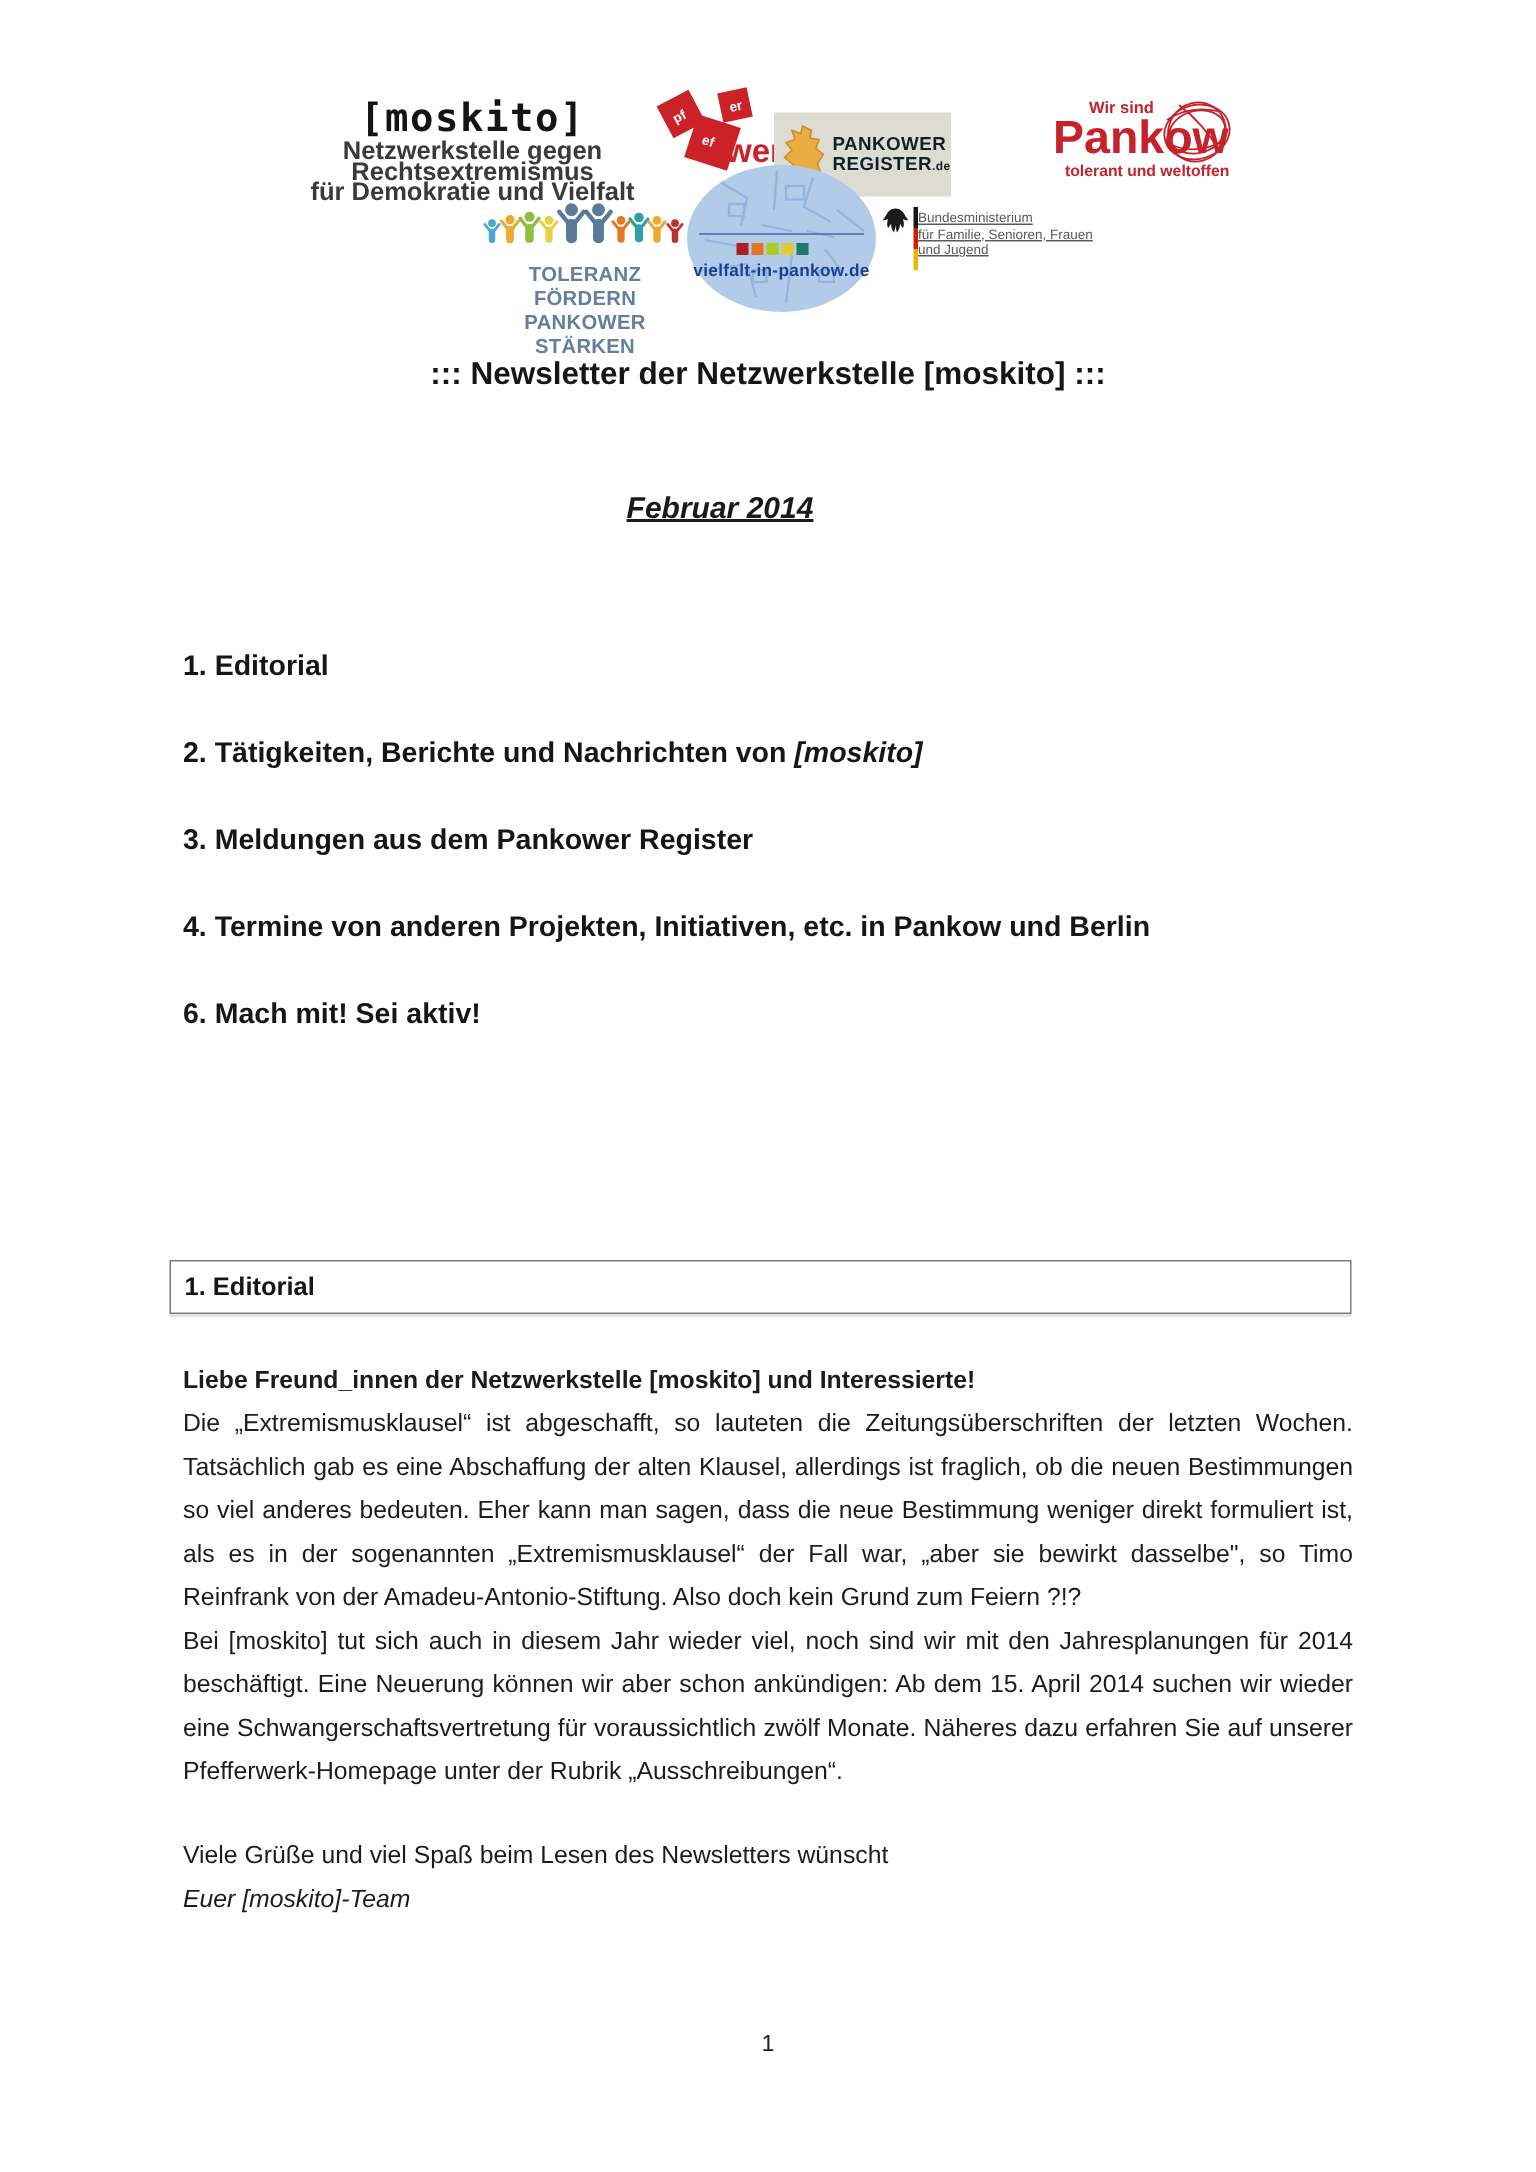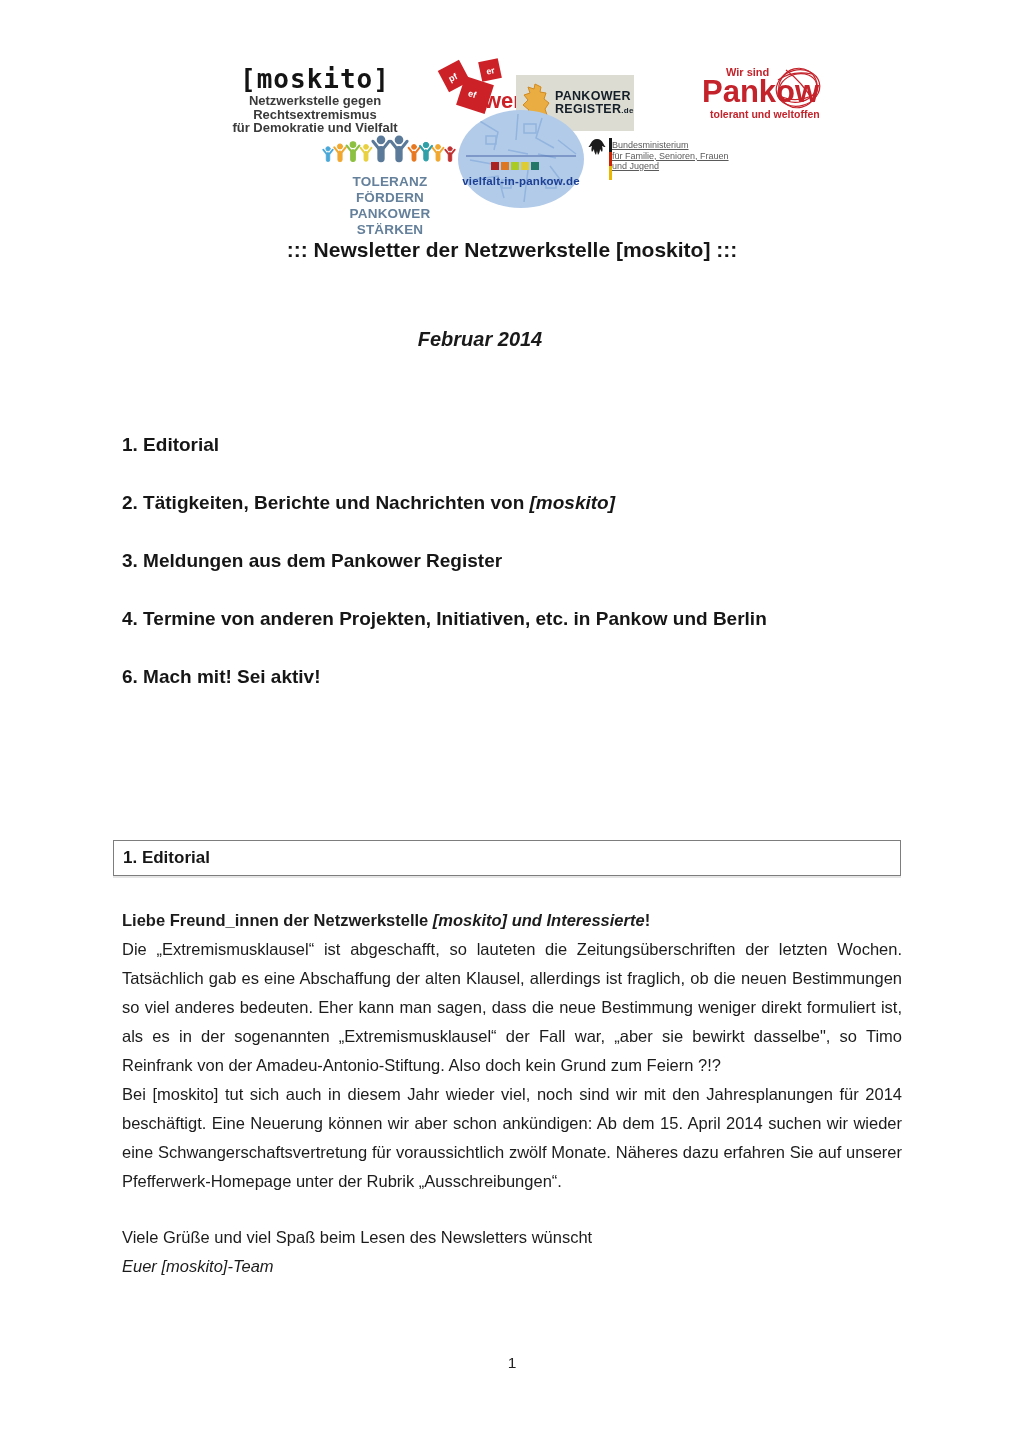--- a/index.html
+++ b/index.html
@@ -6,21 +6,21 @@
   #page {
     position:relative; width:1024px; height:1448px; margin:0 auto;
     background:#ffffff; font-family:"Liberation Sans", sans-serif; color:#1a1a1a;
     overflow:hidden;
   }
   .abs { position:absolute; }
 
   
   #moskito-logo { left:198px; top:64px; width:234px; text-align:center; }
   #moskito-wordmark { font-family:"DejaVu Sans Mono", monospace; font-weight:bold; font-size:26px; letter-spacing:1px; color:#141414; line-height:30px; }
-  .moskito-sub { font-size:13px; color:#3a3a3a; line-height:13.5px; font-weight:bold; }
+  .moskito-sub { font-size:17px; color:#3a3a3a; line-height:13.5px; font-weight:bold; }
 
   #pfefferwerk-logo { left:436px; top:56px; width:92px; height:76px; }
 
   #pankower-logo { left:516px; top:75px; width:118px; height:56px; background:#dcdcd2; display:flex; align-items:center; }
   #pankower-map { margin-left:5px; flex:none; }
   #pankower-text { margin-left:4px; font-weight:bold; font-size:12.5px; line-height:13px; color:#141e28; letter-spacing:0.3px; }
   #pankower-text .de { font-size:8px; }
 
   #pankow-logo { left:676px; top:64px; width:148px; height:62px; color:#c5232b;text-align:center; }
   #pankow-wirsind { left:50px; top:2px; font-size:11px; font-weight:bold; }
@@ -37,35 +37,35 @@
   #vielfalt-squares { position:absolute; left:33px; top:52px; display:flex; gap:2px; }
   #vielfalt-squares span { width:8px; height:8px; display:block; }
 
   #bmfsfj-logo { left:588px; top:138px; display:flex; align-items:flex-start; }
   #bmfsfj-stripe { width:3px; height:42px; margin-left:3px; display:flex; flex-direction:column; }
   #bmfsfj-stripe i { flex:1; display:block; }
   #bmfsfj-text { margin-left:0; font-size:9px; line-height:10.5px; color:#5a5a5a; padding-top:2px;text-decoration:underline; }
 
   
   #doc-title { left:0; top:238px; width:1024px; text-align:center; font-size:21px; font-weight:bold; color:#161616; }
-  #doc-date  { left:0; top:328px; width:960px; text-align:center; font-size:20px; font-weight:bold; font-style:italic; }
+  #doc-date  { left:0; top:328px; width:960px; text-align:center; font-size:20px; font-weight:bold; font-style:italic;text-decoration:underline; }
 
   
   #toc { left:122px; top:433px; width:800px; }
   .toc-item { font-weight:bold; font-size:19px; line-height:23px; margin-bottom:35px; color:#161616; }
   .toc-item .it { font-style:italic; }
 
   
   #section-box { left:113px; top:840px; width:788px; height:36px; border:1px solid #7d7d7d; background:#ffffff; box-shadow:0 2px 0 rgba(0,0,0,0.10); box-sizing:border-box; display:flex; align-items:center; }
   #section-box .hd { font-size:17px; font-weight:bold; padding-left:9px; color:#161616; }
 
   
   #editorial { left:122px; top:906px; width:780px; font-size:16.5px; line-height:29px; color:#1c1c1c; }
   .greeting { font-weight:bold; }
-  .greeting .it { font-style:italic; }
+  .greeting .it { }
   .body-par { text-align:justify; }
   #closing { margin-top:27px; }
   #closing .sig { font-style:italic; }
 
   #page-number { left:0; top:1354px; width:1024px; text-align:center; font-size:15.5px; color:#222; }
 </style>
 </head>
 <body>
 
 <div id="page">

